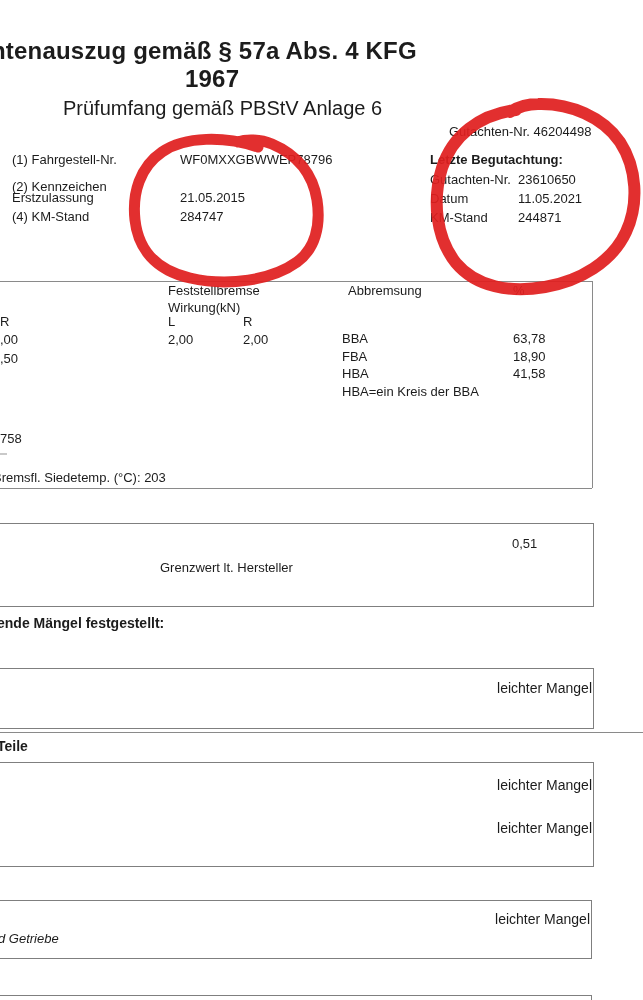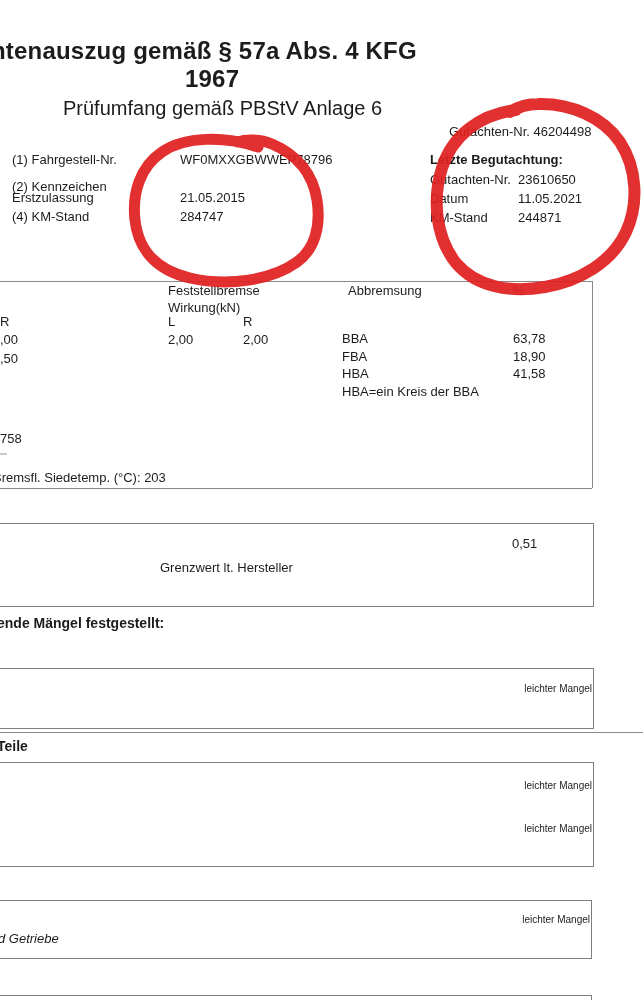--- a/index.html
+++ b/index.html
@@ -10,21 +10,21 @@
   .abs { position:absolute; white-space:nowrap; }
   .t13 { font-size:13px; line-height:15px; }
   .t14b { font-size:14px; font-weight:bold; line-height:16px; }
   .title { font-size:24px; font-weight:bold; line-height:26px; letter-spacing:0.2px; }
   .sub { font-size:20px; line-height:18px; }
   .bold { font-weight:bold; }
   .ital { font-style:italic; }
   .hline { position:absolute; height:1px; background:#8a8a8a; }
   .vline { position:absolute; width:1px; background:#8a8a8a; }
   .box { position:absolute; border:1px solid #7f7f7f; background:transparent; }
-  .sev { position:absolute; font-size:10px; line-height:15px; text-align:right; right:51px; }
+  .sev { position:absolute; font-size:14px; line-height:15px; text-align:right; right:51px; }
   svg.marker { position:absolute; left:0; top:0; pointer-events:none; }
   .faintdash { position:absolute; background:#c9c9c9; }
 </style>
 </head>
 <body>
 
 <div>
 
   <div class="abs title" style="left:-9px; top:38px;">htenauszug gemäß § 57a Abs. 4 KFG</div>
   <div class="abs title" style="left:185px; top:66px;text-align:right;">1967</div>

